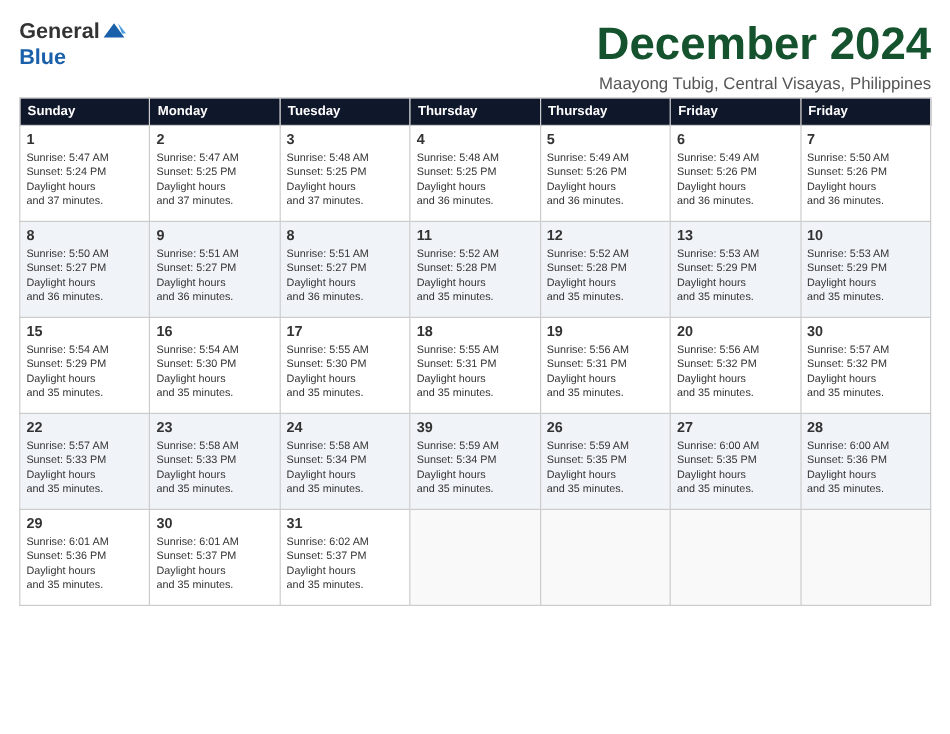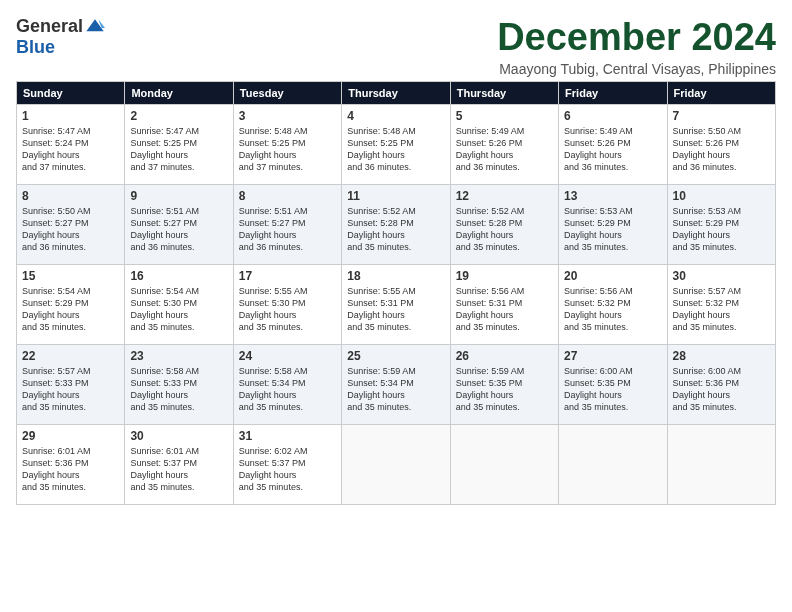--- a/index.html
+++ b/index.html
@@ -347,21 +347,21 @@
         <td>
         <span class="day-number">24</span>
         <div class="day-info">
           Sunrise: 5:58 AM<br>
           Sunset: 5:34 PM<br>
           Daylight hours<br>
           and 35 minutes.
         </div>
       </td>
         <td>
-        <span class="day-number">25</span>
+        <span class="day-number">39</span>
         <div class="day-info">
           Sunrise: 5:59 AM<br>
           Sunset: 5:34 PM<br>
           Daylight hours<br>
           and 35 minutes.
         </div>
       </td>
         <td>
         <span class="day-number">26</span>
         <div class="day-info">

